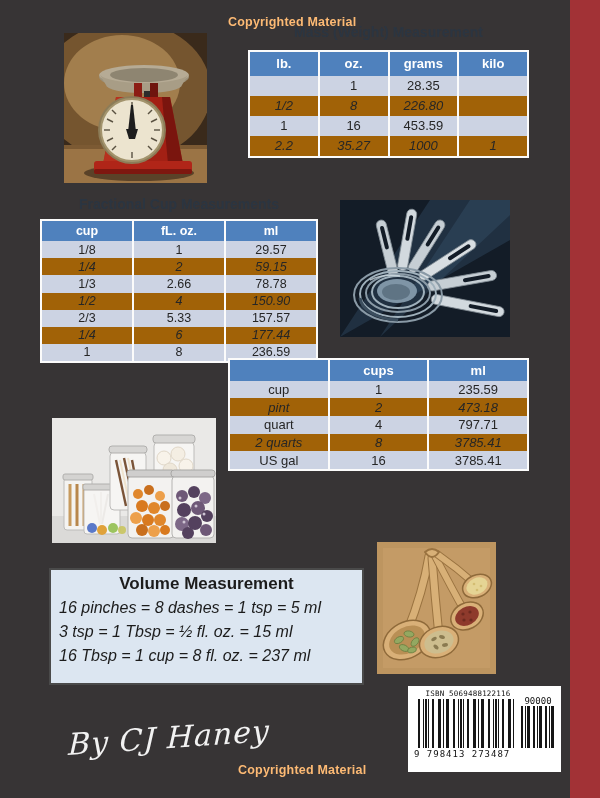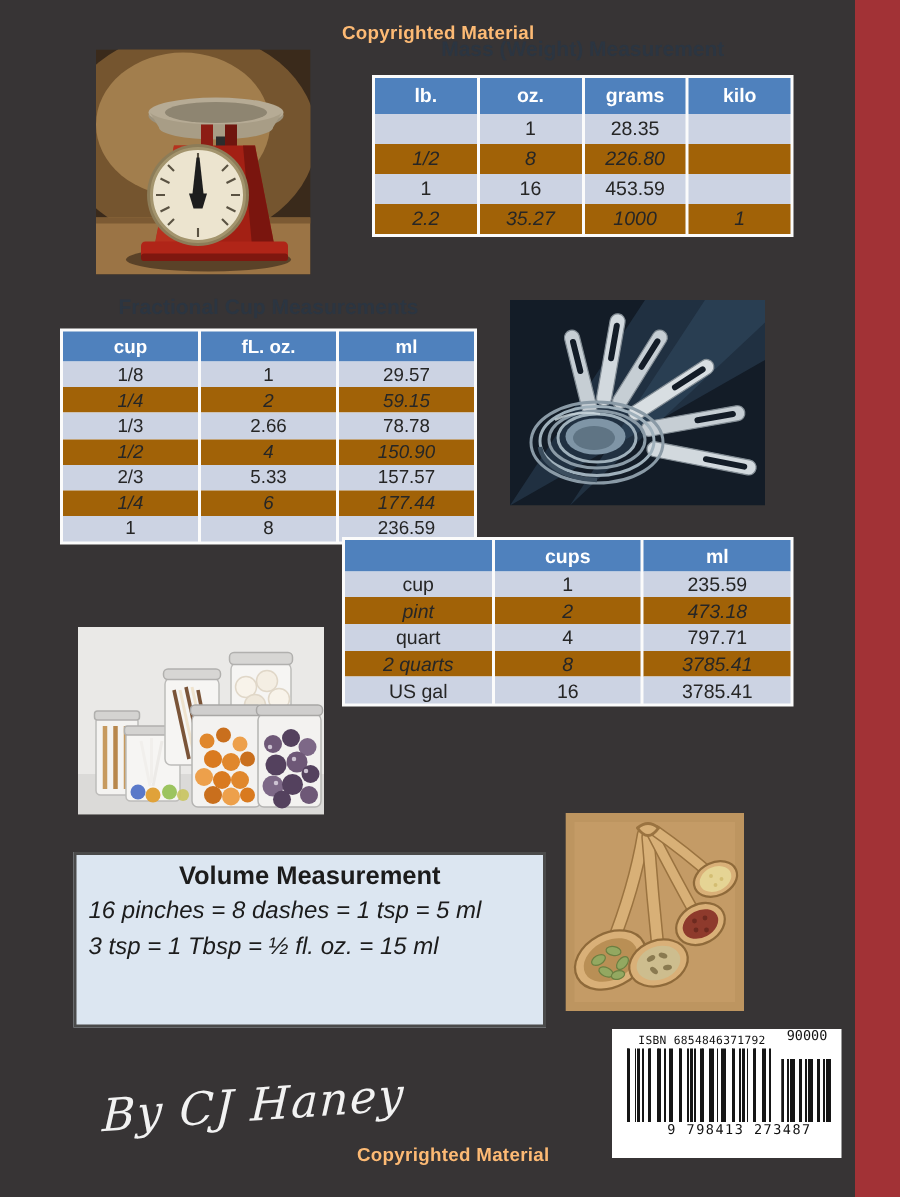--- a/index.html
+++ b/index.html
@@ -60,23 +60,23 @@
   .barcode {
     position:absolute; left:408px; top:686px; width:153px; height:86px;
     background:#ffffff; z-index:4;
   }
   .bc-isbn   { position:absolute; left:10px; top:3px; width:100px; text-align:center;
                font:7.5px "DejaVu Sans Mono", monospace; color:#111; letter-spacing:.2px; }
   .bc-bars-l { position:absolute; left:10px; top:13px; width:97px; height:49px;
                background-image:
                  repeating-linear-gradient(90deg, #161616 0 1px, rgba(0,0,0,0) 1px 5px),
                  repeating-linear-gradient(90deg, #161616 0 2px, #ffffff 2px 7px); }
-  .bc-digits { position:absolute; left:6px; top:63px; width:108px; text-align:center;
-               font:9px "DejaVu Sans Mono", monospace; color:#111; letter-spacing:1px;margin-left:25px; }
-  .bc-price  { position:absolute; left:112px; top:0; width:36px; text-align:center;
+  .bc-digits { position:absolute; left:6px; top:63px; width:108px; text-align:left;
+               font:9px "DejaVu Sans Mono", monospace; color:#111; letter-spacing:1px; }
+  .bc-price  { position:absolute; left:112px; top:10px; width:36px; text-align:center;
                font:9px "DejaVu Sans Mono", monospace; color:#111; }
   .bc-bars-r { position:absolute; left:113px; top:20px; width:34px; height:42px;
                background-image:
                  repeating-linear-gradient(90deg, #161616 0 1px, rgba(0,0,0,0) 1px 4px),
                  repeating-linear-gradient(90deg, #161616 0 2px, #ffffff 2px 6px); }
 
   .signature {
     position:absolute; left:68px; top:720px; z-index:3;
     font:italic 30px "DejaVu Serif", serif; color:#f2f2f2;
     transform:rotate(-4deg) skewX(-6deg); letter-spacing:1px; white-space:nowrap;
@@ -376,20 +376,21 @@
         <circle cx="132" cy="104" r="1.5" fill="#cdc3d2"></circle>
           <circle cx="152" cy="96" r="1.5" fill="#cdc3d2"></circle>
       </g>
     </g>
   </svg>
 
   <div class="volume-box">
     <div class="vb-title">Volume Measurement</div>
     <div class="vb-line">16 pinches = 8 dashes = 1 tsp = 5 ml</div>
     <div class="vb-line">3 tsp = 1 Tbsp = ½ fl. oz. = 15 ml</div>
+    <div class="vb-line">16 Tbsp = 1 cup = 8 fl. oz. = 237 ml</div>
   </div>
 
   <svg class="photo" id="spoons-photo" width="119" height="132" viewBox="0 0 119 132">
     <rect width="119" height="132" fill="#c59b66"></rect>
     <rect width="119" height="132" fill="#a9834f" opacity="0.25"></rect>
     <rect x="6" y="6" width="107" height="120" fill="#c8a06b" opacity="0.6"></rect>
 
     <g stroke-linecap="round">
       <path d="M52,14 Q46,50 30,90" stroke="#9a7340" stroke-width="9" fill="none"></path>
       <path d="M52,14 Q46,50 30,90" stroke="#d8b077" stroke-width="7" fill="none"></path>
@@ -432,21 +433,21 @@
       <ellipse cx="100" cy="44" rx="11" ry="8" transform="rotate(-25 100 44)" fill="#e5d494"></ellipse>
       <g fill="#d3bd72">
         <circle cx="97" cy="42" r="1.3"></circle>
           <circle cx="104" cy="44" r="1.3"></circle>
           <circle cx="100" cy="48" r="1.3"></circle>
       </g>
     </g>
   </svg>
 
   <div class="barcode">
-    <div class="bc-isbn">ISBN 6854846371792</div>
+    <div class="bc-isbn">ISBN 5069488122116</div>
     <div class="bc-bars-l"></div>
     <div class="bc-digits">9 798413 273487</div>
     <div class="bc-price">90000</div>
     <div class="bc-bars-r"></div>
   </div>
 
   <div class="signature">By CJ Haney</div>
 
   <div class="copyright bottom">Copyrighted Material</div>
 

